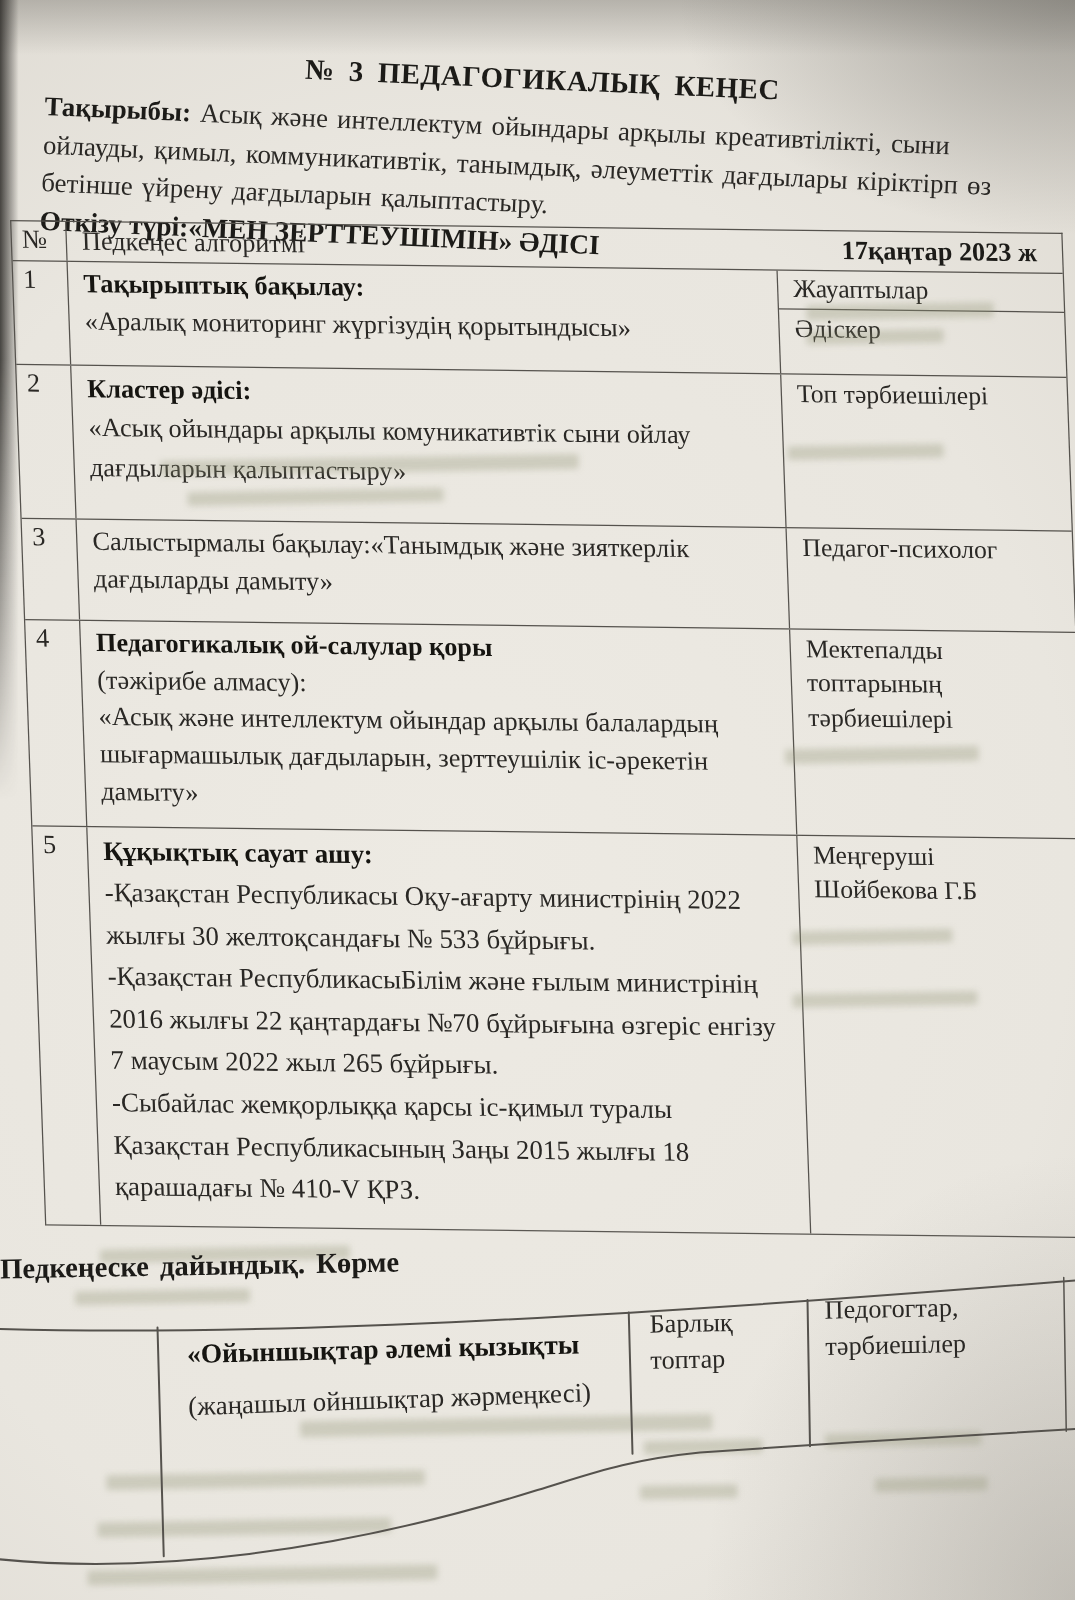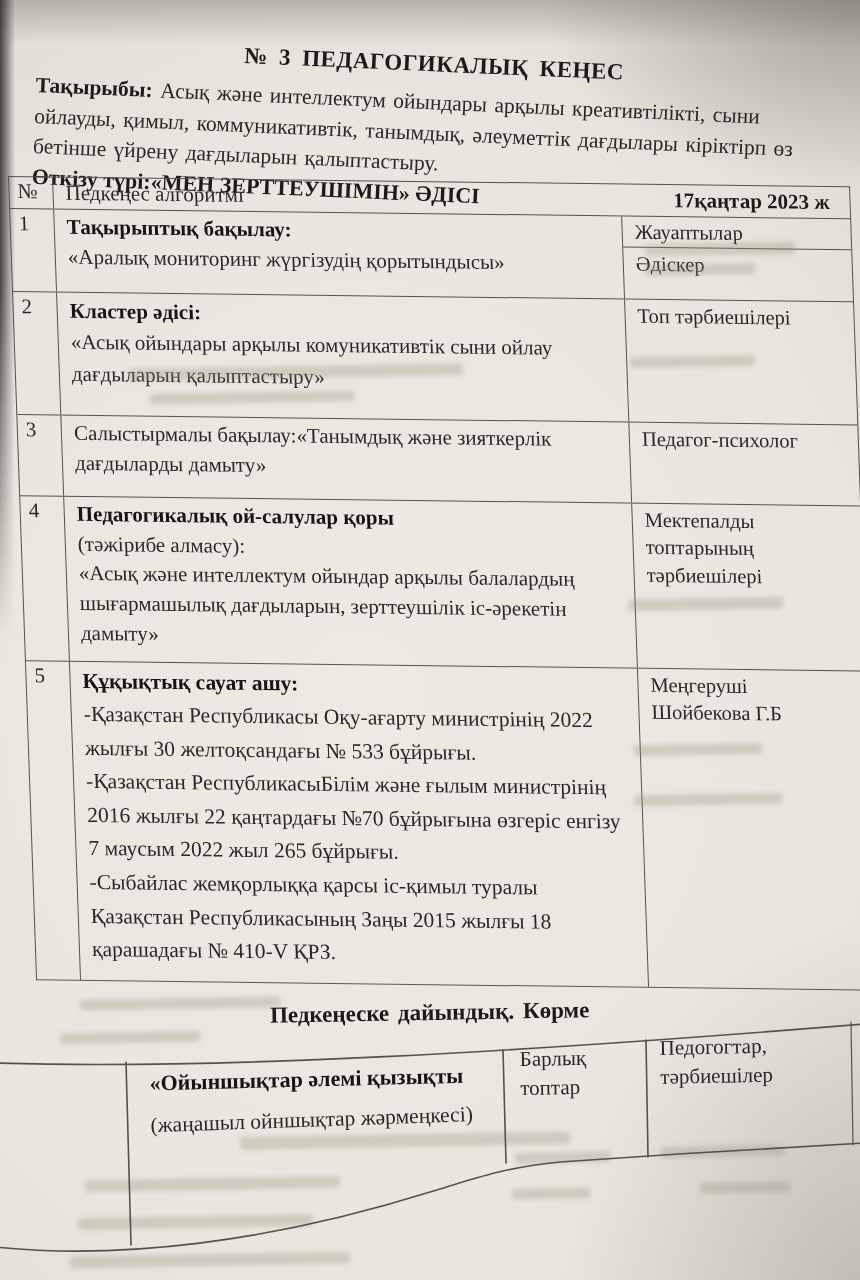--- a/index.html
+++ b/index.html
@@ -42,21 +42,21 @@
   .t1 .date{font-weight:bold;padding-right:6px;white-space:nowrap;color:#1c1b18;}
   .row-title{font-weight:bold;color:#161511;}
   .r1{min-height:82px;}.r2{min-height:122px;}.r3{min-height:80px;}.r4{min-height:164px;}.r5{min-height:318px;}
   .r2 .c-main{line-height:1.5;}
   .r5 .c-main{line-height:1.56;font-size:21.5px;}
   .r5 .c-main p{margin:0;}
   .resp-split{padding:0 !important;}
   .resp-split .resp-hd{padding:2px 8px 1px 12px;border-bottom:1.4px solid #55524d;}
   .resp-split .resp-bd{padding:3px 8px 0 12px;}
   
-  .heading2{position:absolute;left:0;top:1000px;width:860px;text-align:center;}
+  .heading2{position:absolute;left:0;top:1000px;width:860px;}
   .heading2 span{display:inline-block;transform:rotate(-1deg);font-weight:bold;font-size:23px;color:#1c1b18;word-spacing:3px;}
   .t2text{position:absolute;line-height:1.4;}
   .t2-main{left:150px;top:1064px;width:360px;transform:rotate(-1.4deg);}
   .t2-main .line1{font-weight:bold;font-size:22px;color:#161511;}
   .t2-main .line2{font-size:21.5px;margin-top:9px;transform:rotate(-0.6deg);}
   .t2-col2{left:520px;top:1044px;width:105px;font-size:21px;transform:rotate(-1.2deg);}
   .t2-col3{left:660px;top:1032px;width:185px;font-size:21px;transform:rotate(-1.2deg);}
   svg.t2lines{position:absolute;left:0;top:1010px;}
   
   .ghost{position:absolute;background:rgba(143,146,116,.32);filter:blur(2.5px);border-radius:2px;transform:rotate(-1deg);}

